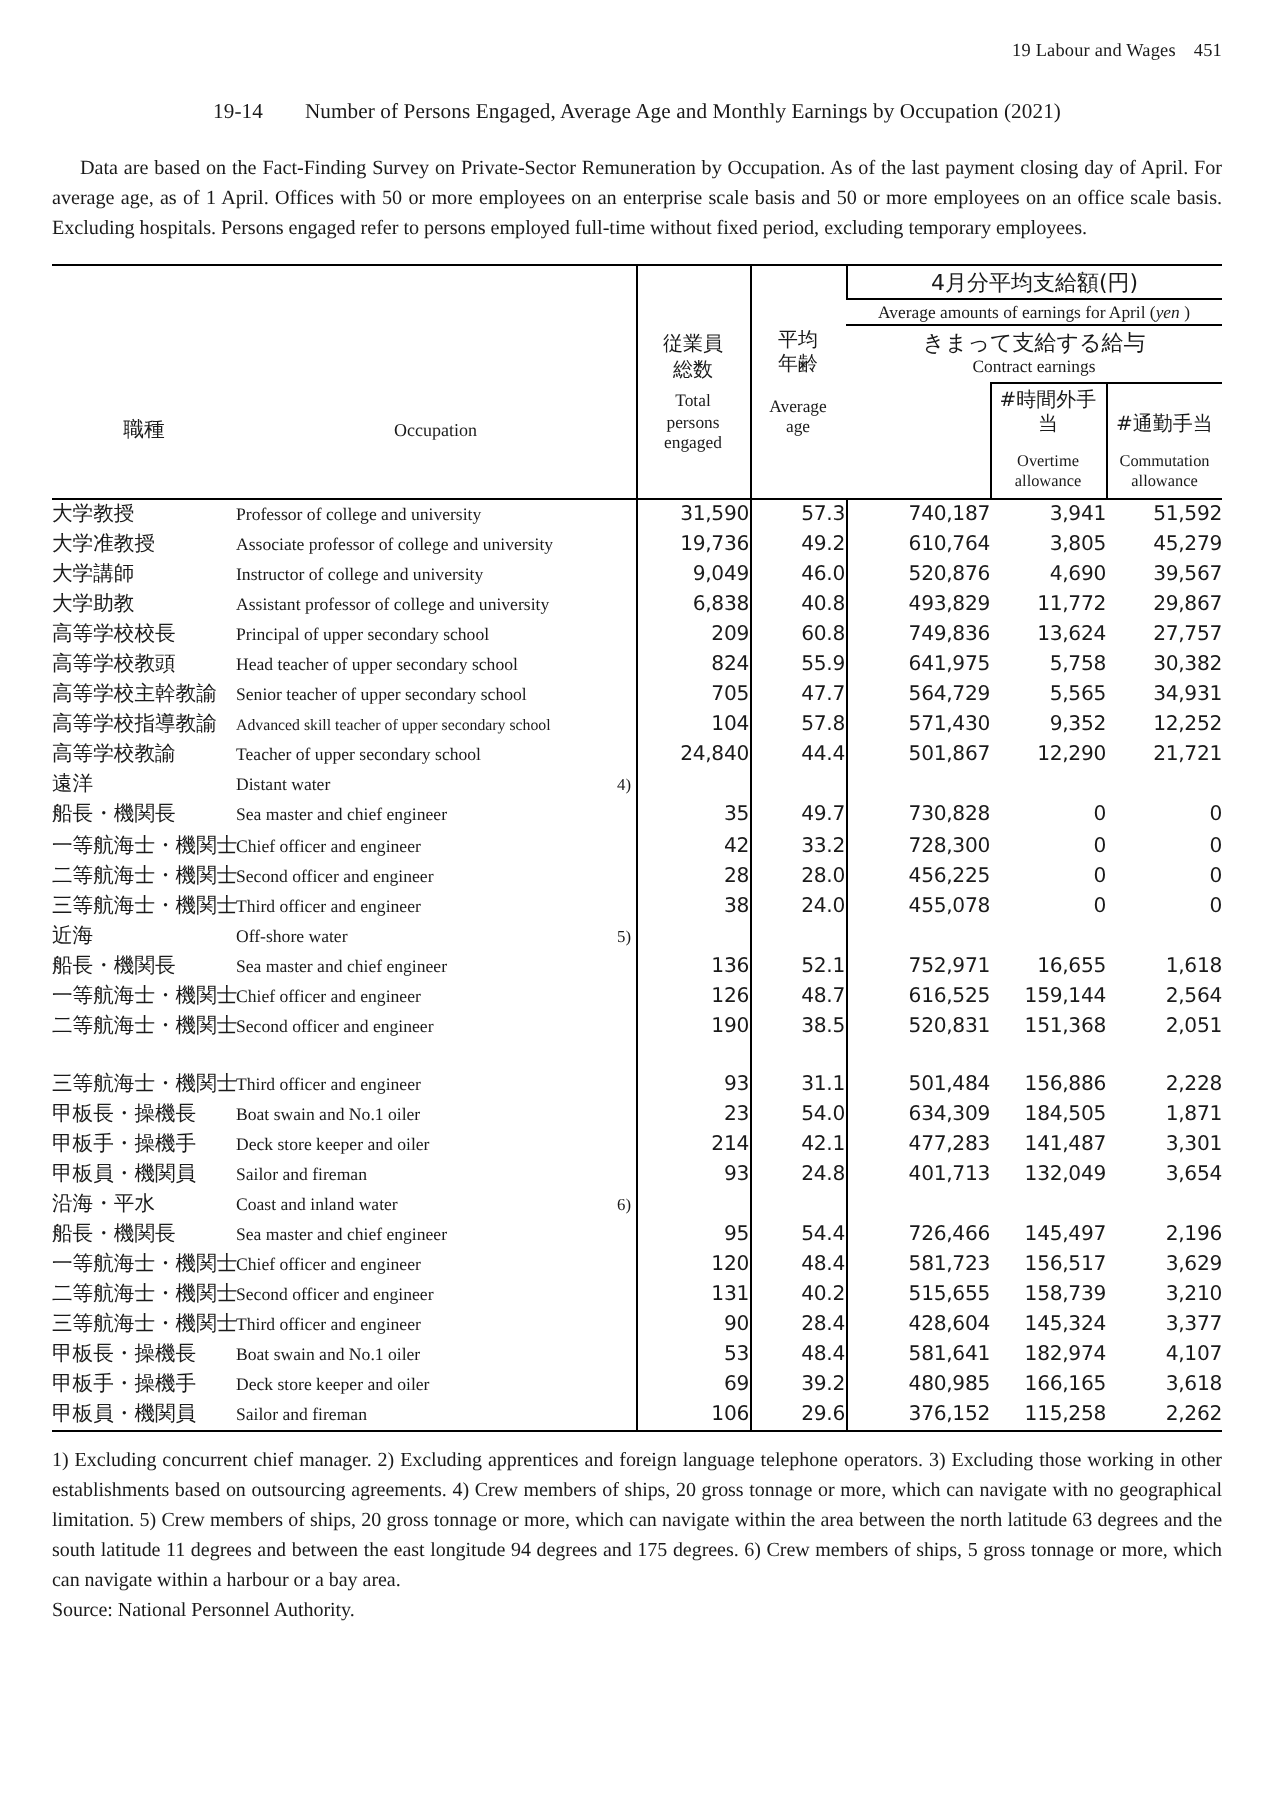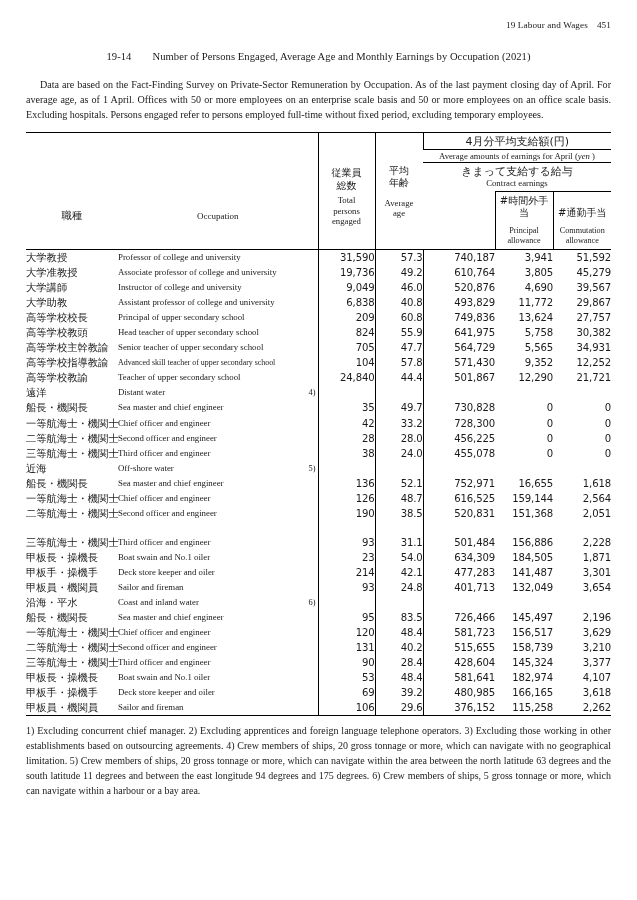--- a/index.html
+++ b/index.html
@@ -236,21 +236,21 @@
               <span class="en">Contract earnings</span>
             </div>
           </td>
         </tr>
 
         <tr>
           <td>&nbsp;</td>
           <td class="vline-l rule-thin">
             <div class="hdr" style="padding-top:3px;padding-bottom:3px;">
               <span class="jp">#時間外手当</span>
-              <span class="en-sm" style="margin-top:6px;">Principal</span>
+              <span class="en-sm" style="margin-top:6px;">Overtime</span>
               <span class="en-sm">allowance</span>
             </div>
           </td>
           <td class="vline-l rule-thin">
             <div class="hdr" style="padding-top:3px;padding-bottom:3px;">
               <span class="jp">#通勤手当</span>
               <span class="en-sm" style="margin-top:6px;">Commutation</span>
               <span class="en-sm">allowance</span>
             </div>
           </td>
@@ -471,21 +471,21 @@
             <td class="num vline-l"></td>
             <td class="num vline-l"></td>
             <td class="num vline-l"></td>
             <td class="num"></td>
             <td class="num"></td>
           </tr>
           <tr>
             <td class="jp-occ ind1">船長・機関長</td>
             <td class="en-occ ind-en1">Sea master and chief engineer</td>
             <td class="num vline-l">95</td>
-            <td class="num vline-l">83.5</td>
+            <td class="num vline-l">54.4</td>
             <td class="num vline-l">726,466</td>
             <td class="num">145,497</td>
             <td class="num">2,196</td>
           </tr>
           <tr>
             <td class="jp-occ ind1">一等航海士・機関士</td>
             <td class="en-occ ind-en1">Chief officer and engineer</td>
             <td class="num vline-l">120</td>
             <td class="num vline-l">48.4</td>
             <td class="num vline-l">581,723</td>
@@ -536,14 +536,15 @@
             <td class="num vline-l">376,152</td>
             <td class="num">115,258</td>
             <td class="num">2,262</td>
           </tr>
         </tbody>
     </table>
     <div class="rule-bottom"></div>
   </div>
 
   <div class="footnotes">1)  Excluding concurrent chief manager.  2)  Excluding apprentices and foreign language telephone operators.  3)  Excluding those working in other establishments based on outsourcing agreements.  4)  Crew members of ships, 20 gross tonnage or more, which can navigate with no geographical limitation.  5)  Crew members of ships, 20 gross tonnage or more, which can navigate within the area between the north latitude 63 degrees and the south latitude 11 degrees and between the east longitude 94 degrees and 175 degrees.  6)  Crew members of ships, 5 gross tonnage or more, which can navigate within a harbour or a bay area.</div>
+  <div class="source">Source:  National Personnel Authority.</div>
 
 </div>
 
 </body></html>

